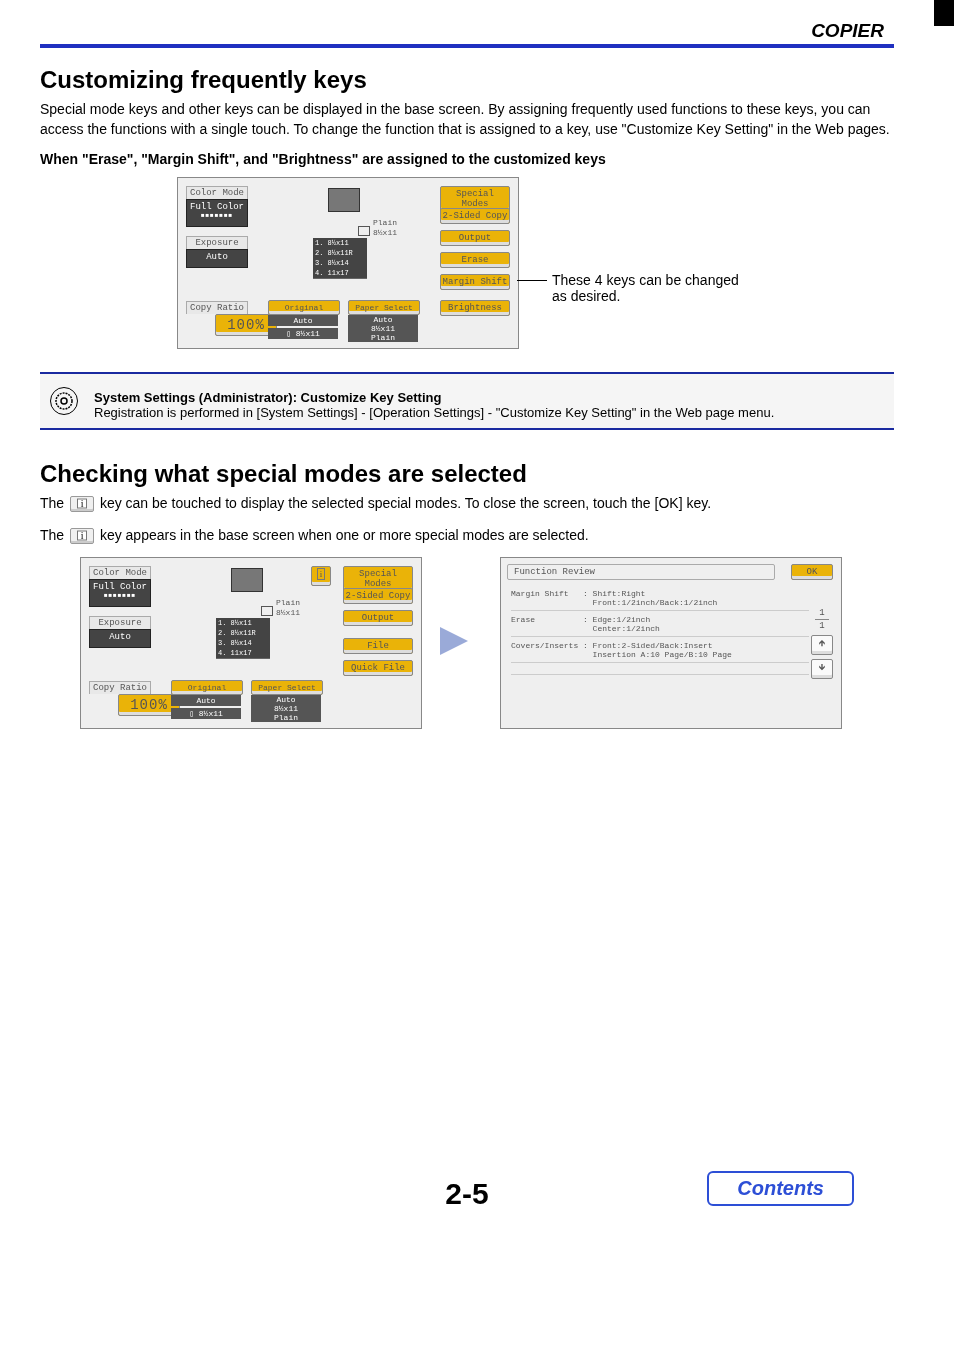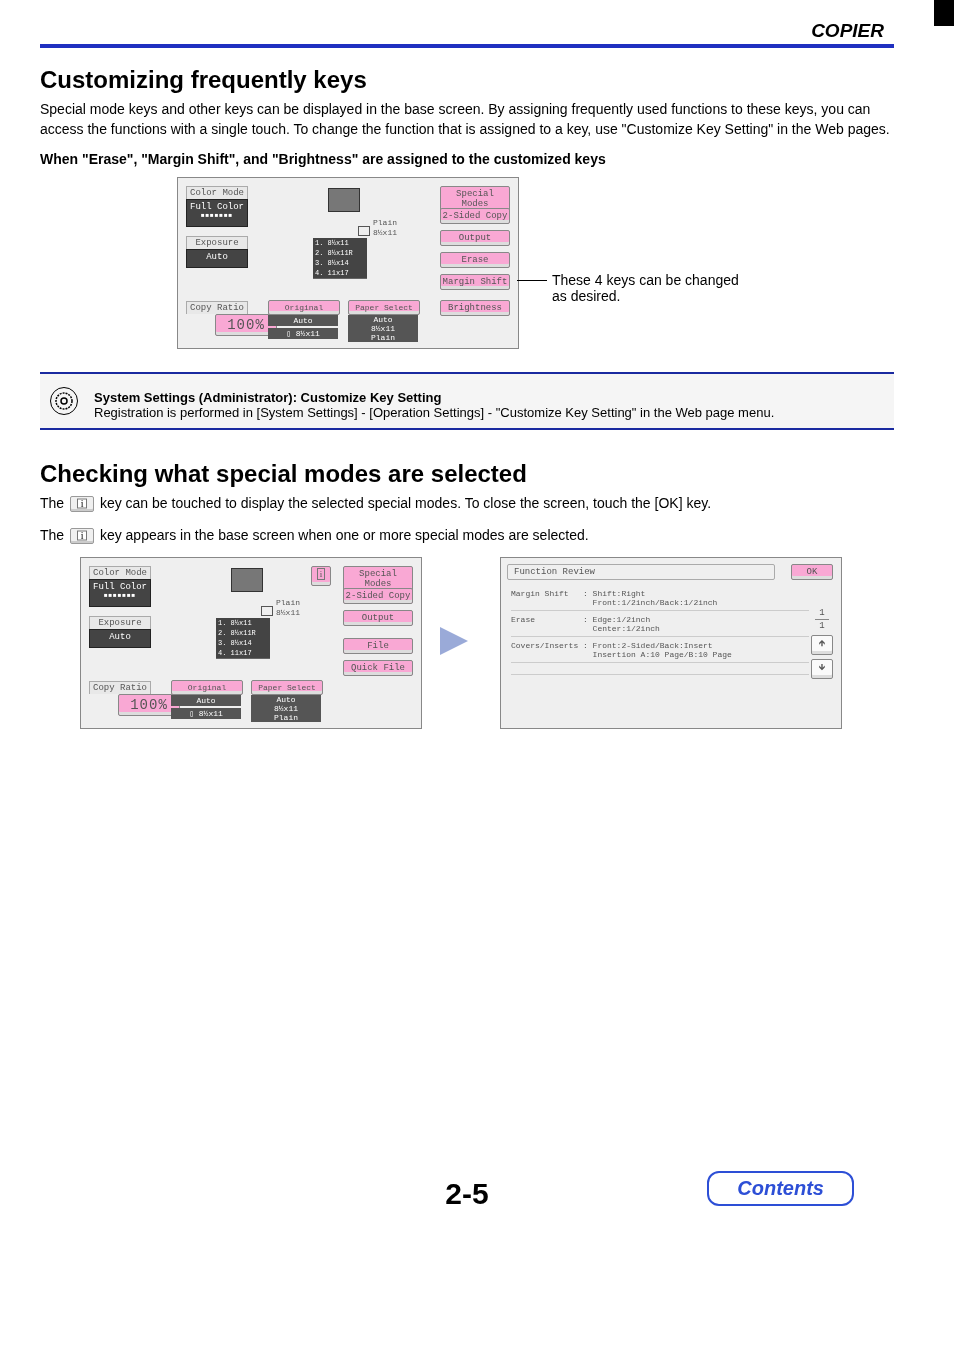--- a/index.html
+++ b/index.html
@@ -54,21 +54,21 @@
   .panel {
     border: 1px solid #888;
     background: #efefef;
     position: relative;
     font-family: "Courier New", monospace;
     font-size: 9px;
     color: #555;
   }
   .panel .btn {
     border: 1px solid #888;
-    background: #f9a8d4;
+    background: #eab308;
     border-radius: 2px;
     text-align: center;
     padding: 2px 0;
     box-shadow: inset 0 -3px 0 #ddd;
     position: absolute;
   }
   .panel .darkbox {
     background: #444;
     color: #fff;
     border: 1px solid #222;
@@ -215,21 +215,21 @@
   .page-num {
     text-align: center;
     font-size: 30px;
     font-weight: bold;
     margin-top: 440px;
   }
   .contents-btn {
     position: absolute;
     right: 40px;
     border: 2px solid #2d4fd6;
-    border-radius: 12px;
+    border-radius: 6px;
     color: #2d4fd6;
     font-weight: bold;
     font-style: italic;
     font-size: 20px;
     padding: 4px 28px;
   }
   .footer-row {
     position: relative;
     height: 60px;
     margin-top: -40px;

